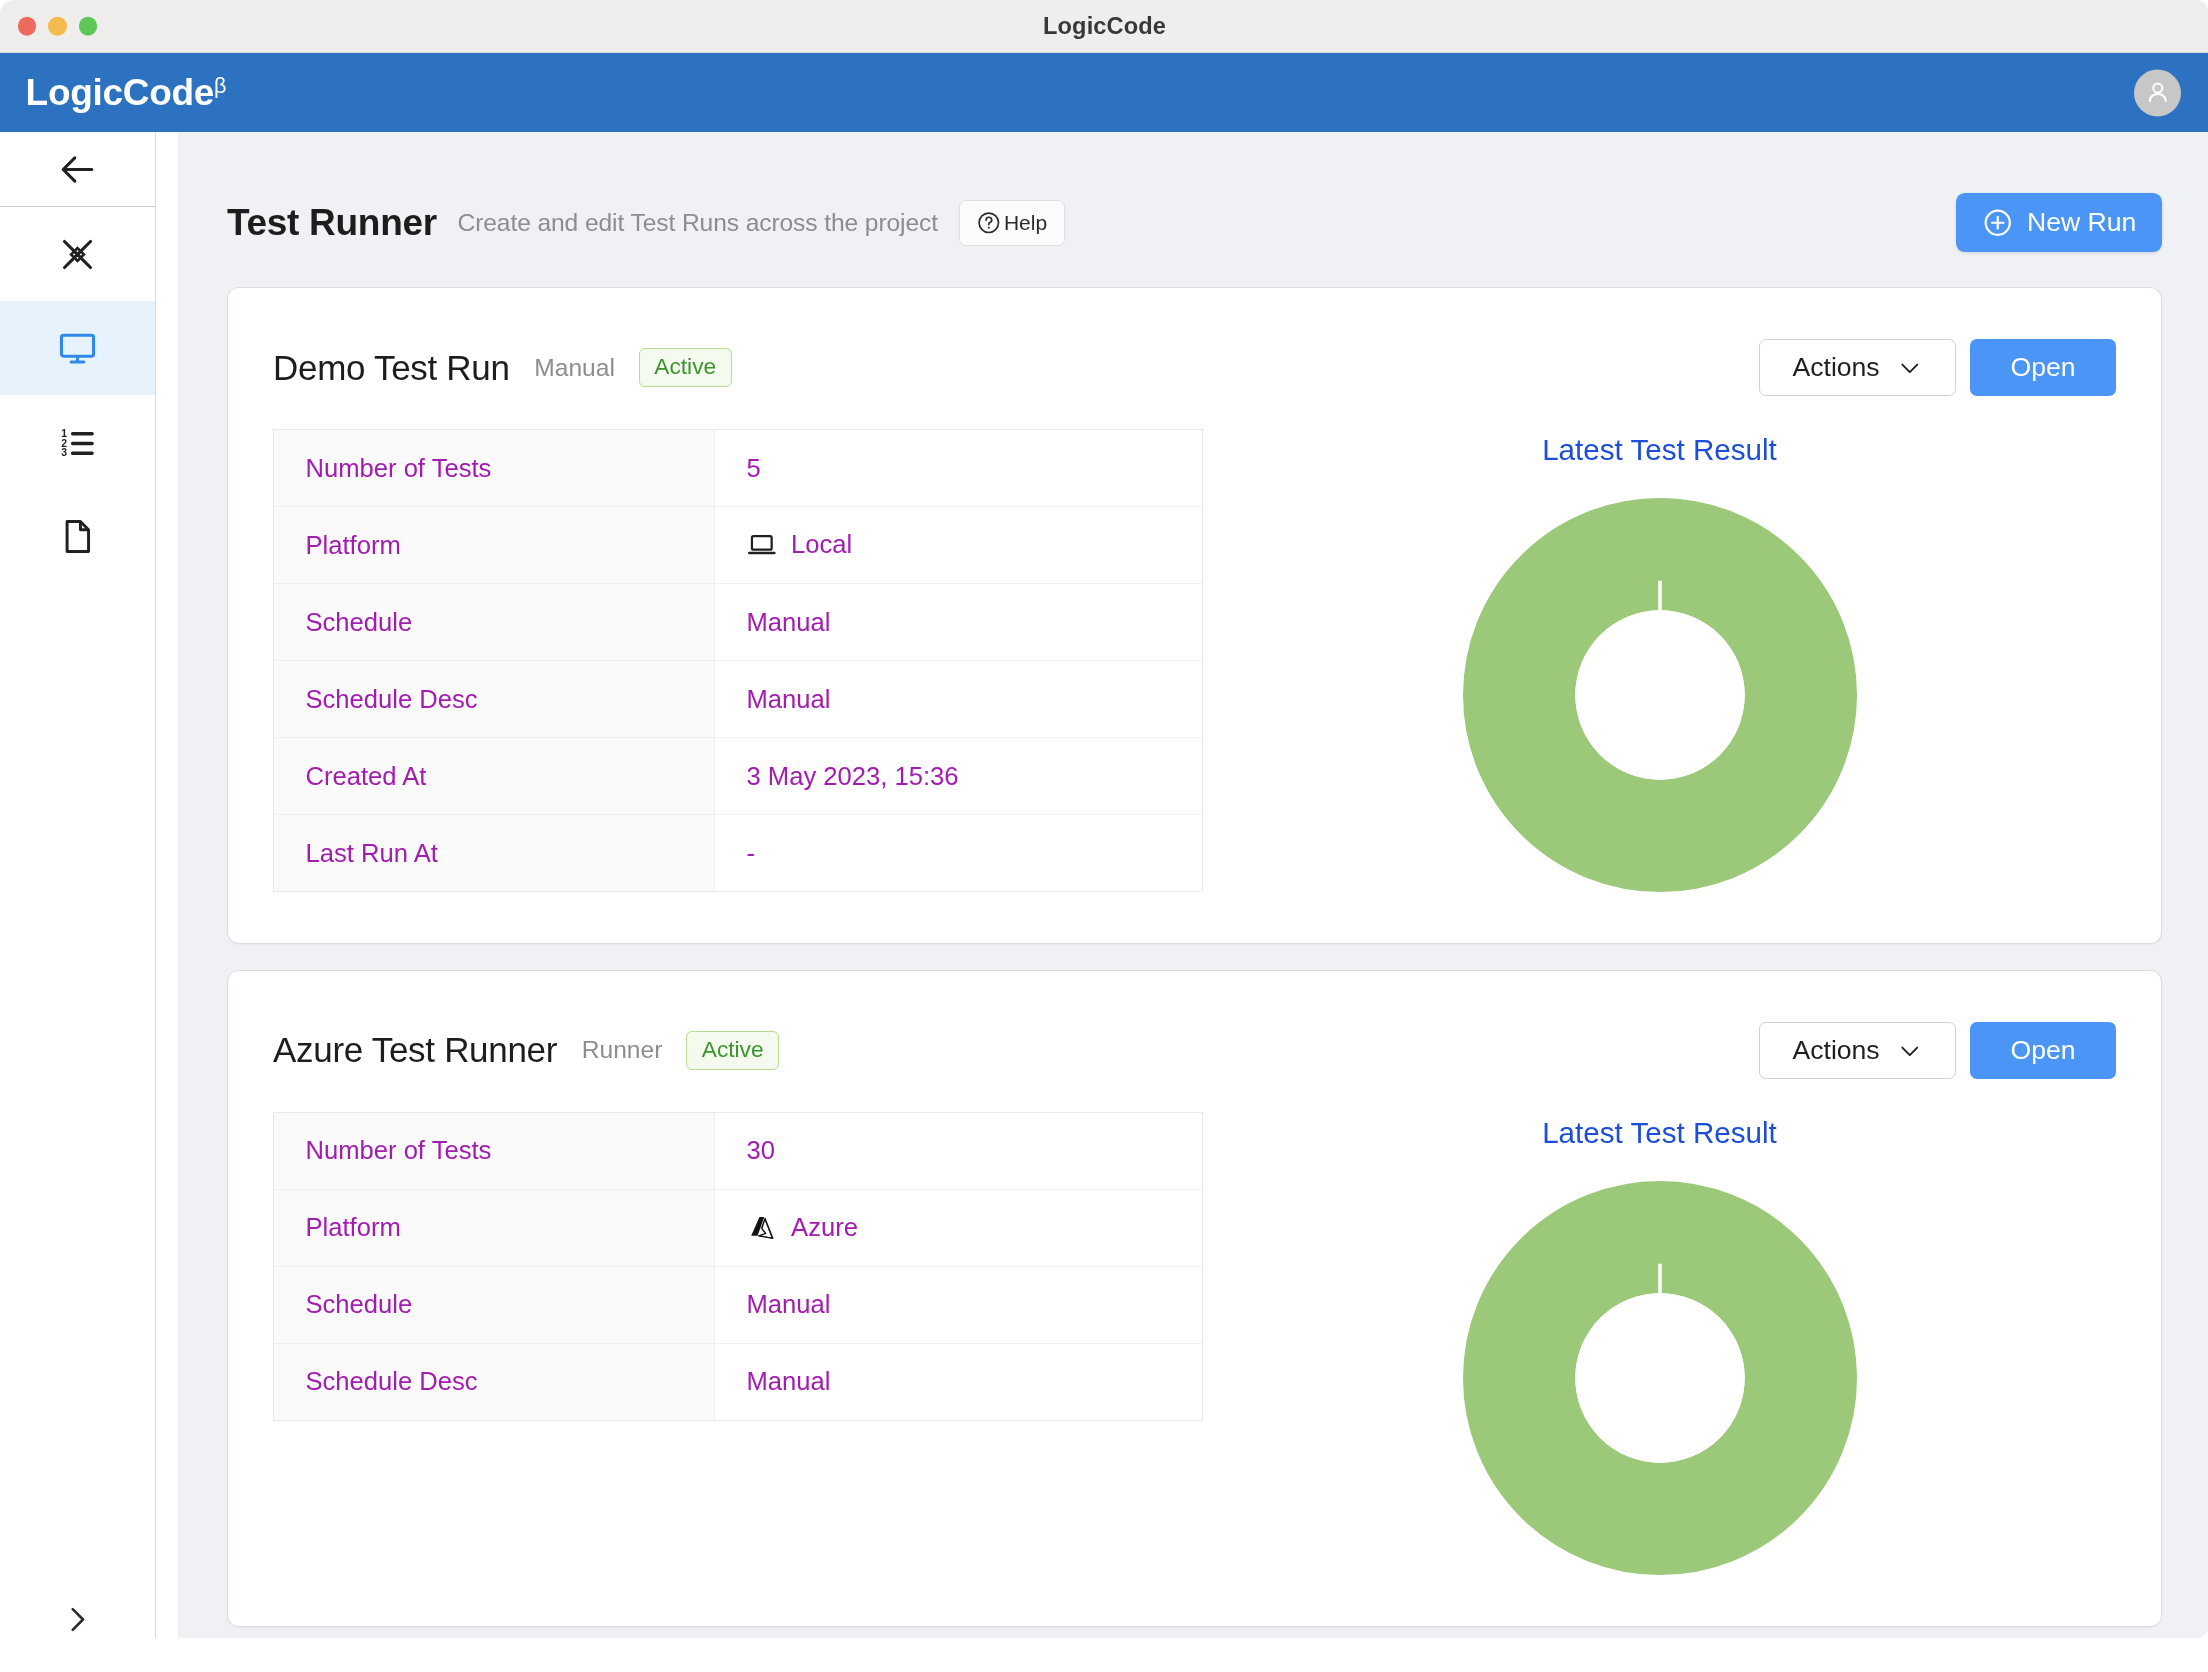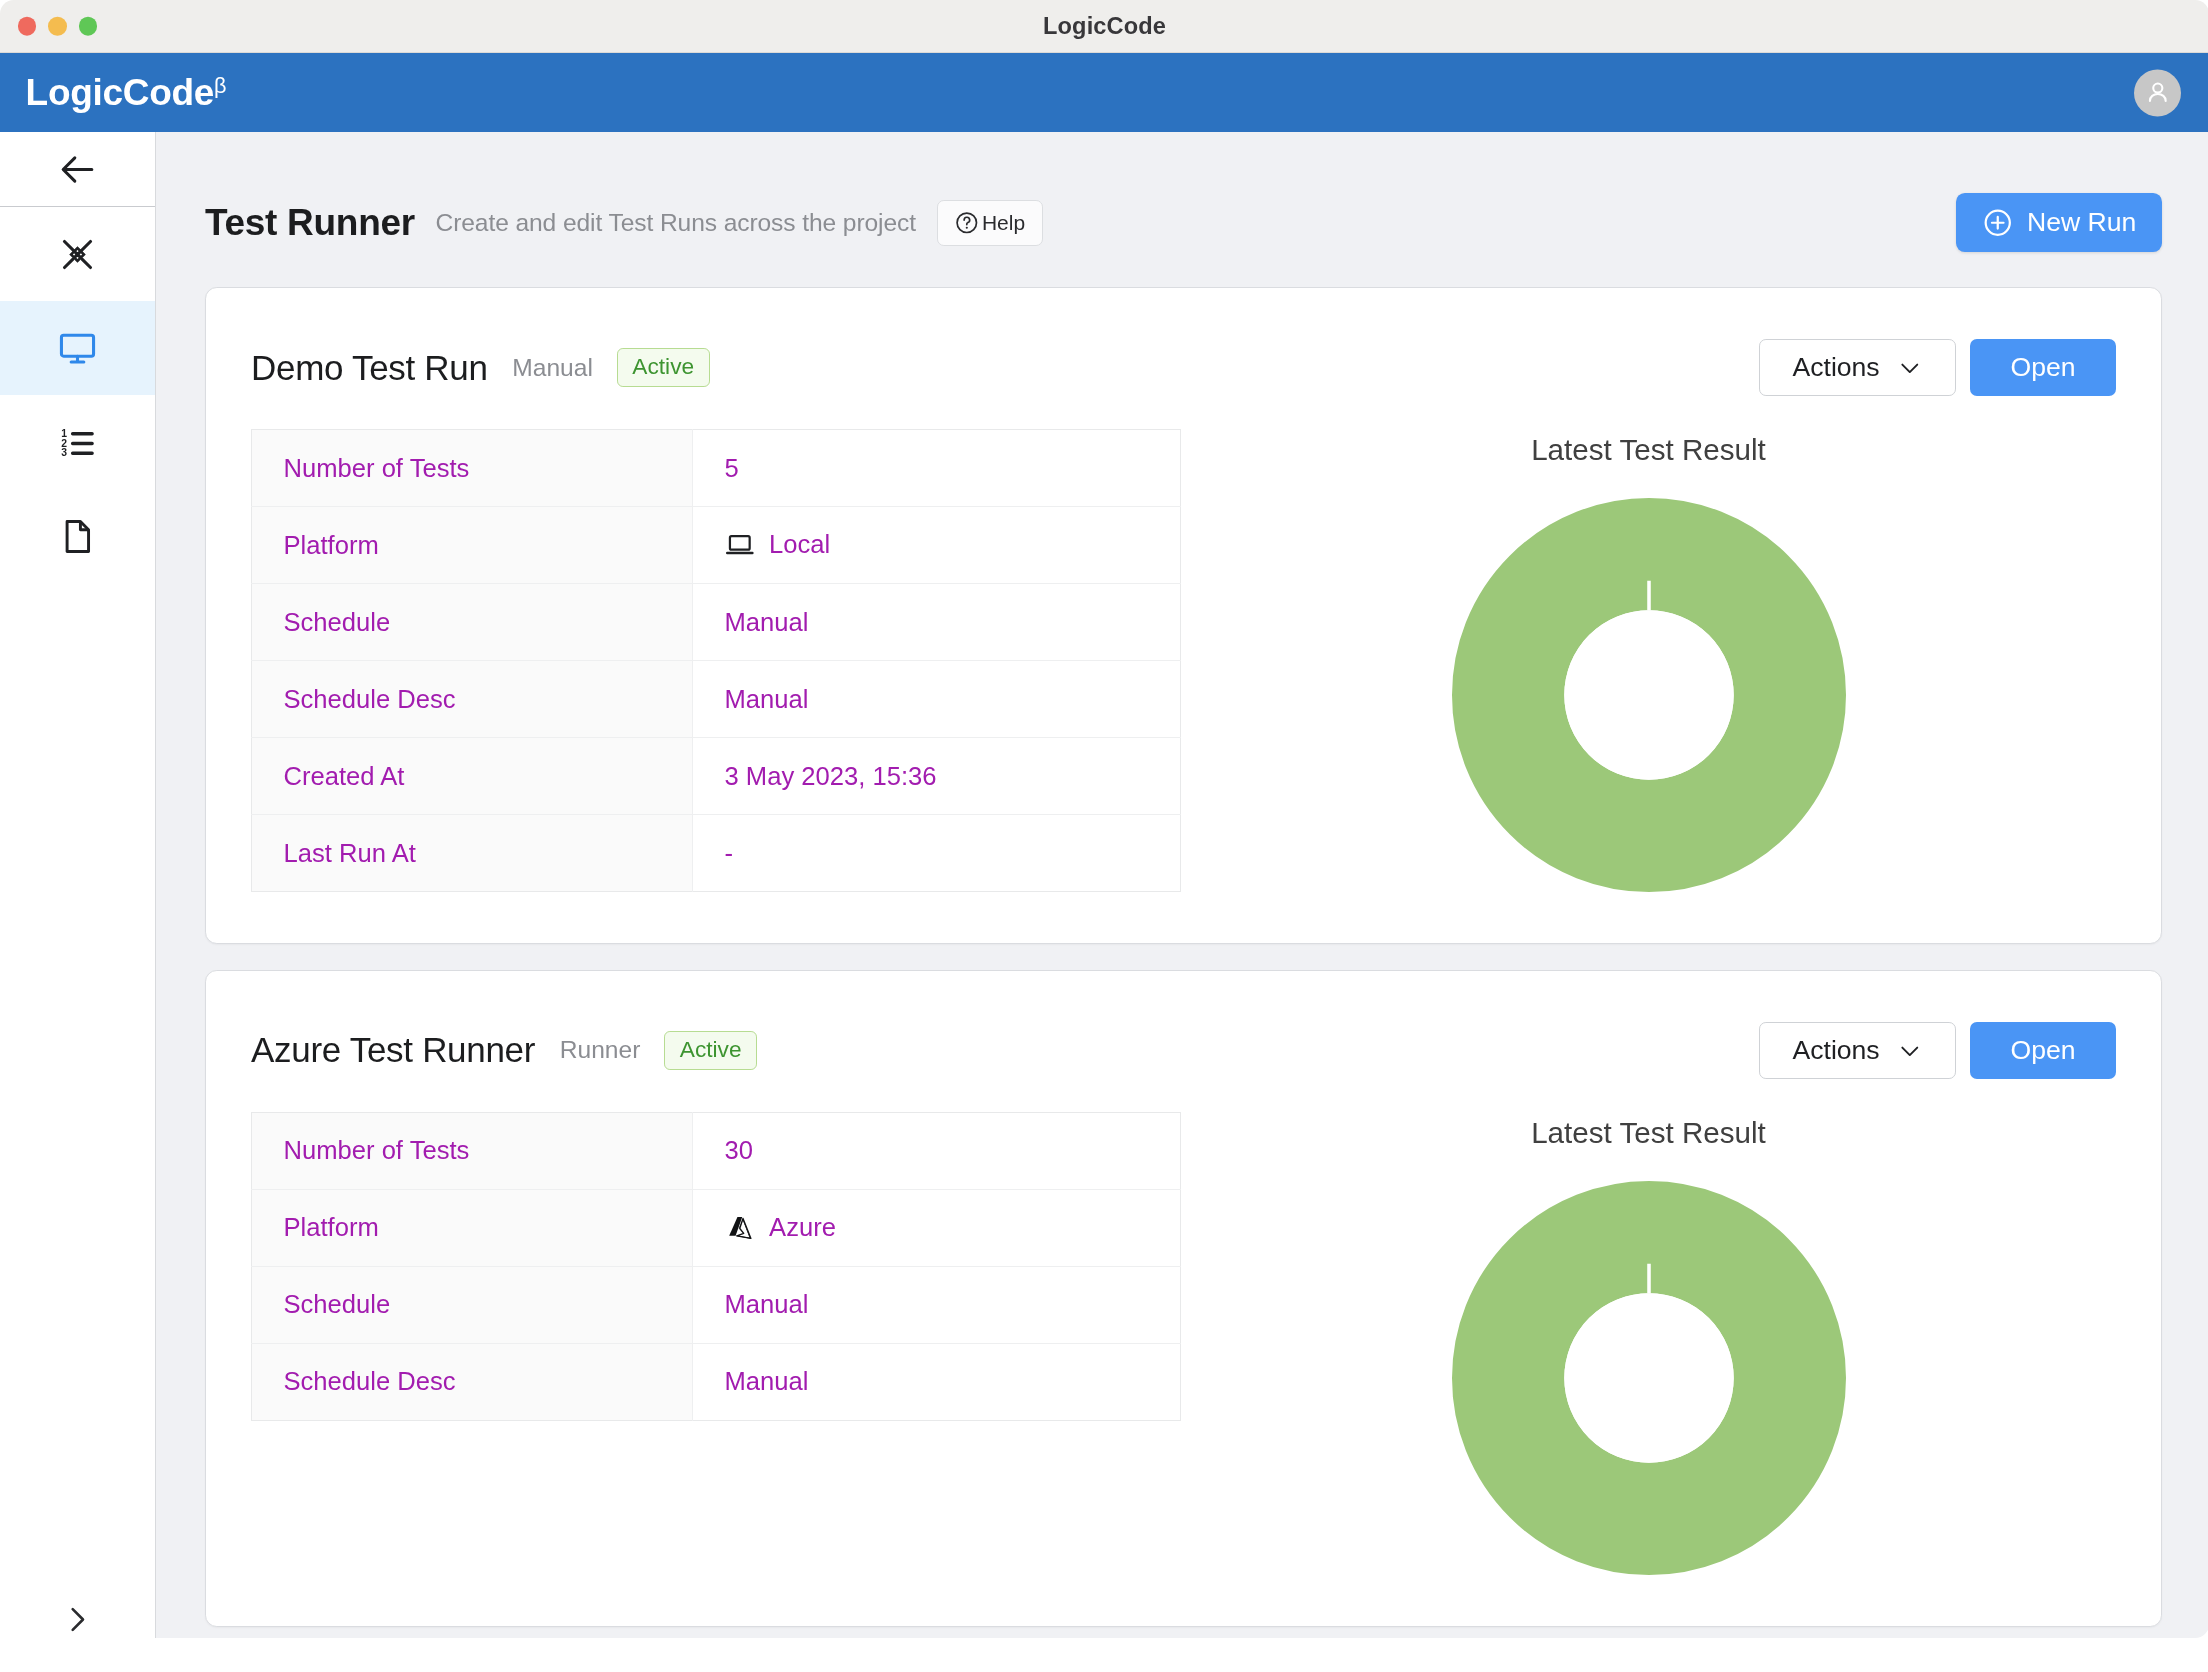--- a/index.html
+++ b/index.html
@@ -109,20 +109,21 @@
     height: 108px;
     display: flex; align-items: center; justify-content: center;
   }
 
   
   .content {
     flex: 1;
     background: #f0f1f4;
     overflow: hidden;
     position: relative;
+    margin-left: 22px;
   }
   .page-head {
     display: flex;
     align-items: center;
     padding: 61px 47px 0 49px;
   }
   .page-title {
     font-size: 37px;
     font-weight: 600;
     color: #1c1d1f;
@@ -255,21 +256,21 @@
   
   .chart-wrap {
     flex: 1;
     display: flex;
     flex-direction: column;
     align-items: center;
     padding-top: 3.9px;
   }
   .chart-title {
     font-size: 29.6px;
-    color: #404040;
+    color: #1d4ed8;
     font-weight: 500;
     margin-bottom: 31.5px;
   }
   .donut { display: block; }
 </style>
 </head>
 <body>
 
 <div class="window">
 

